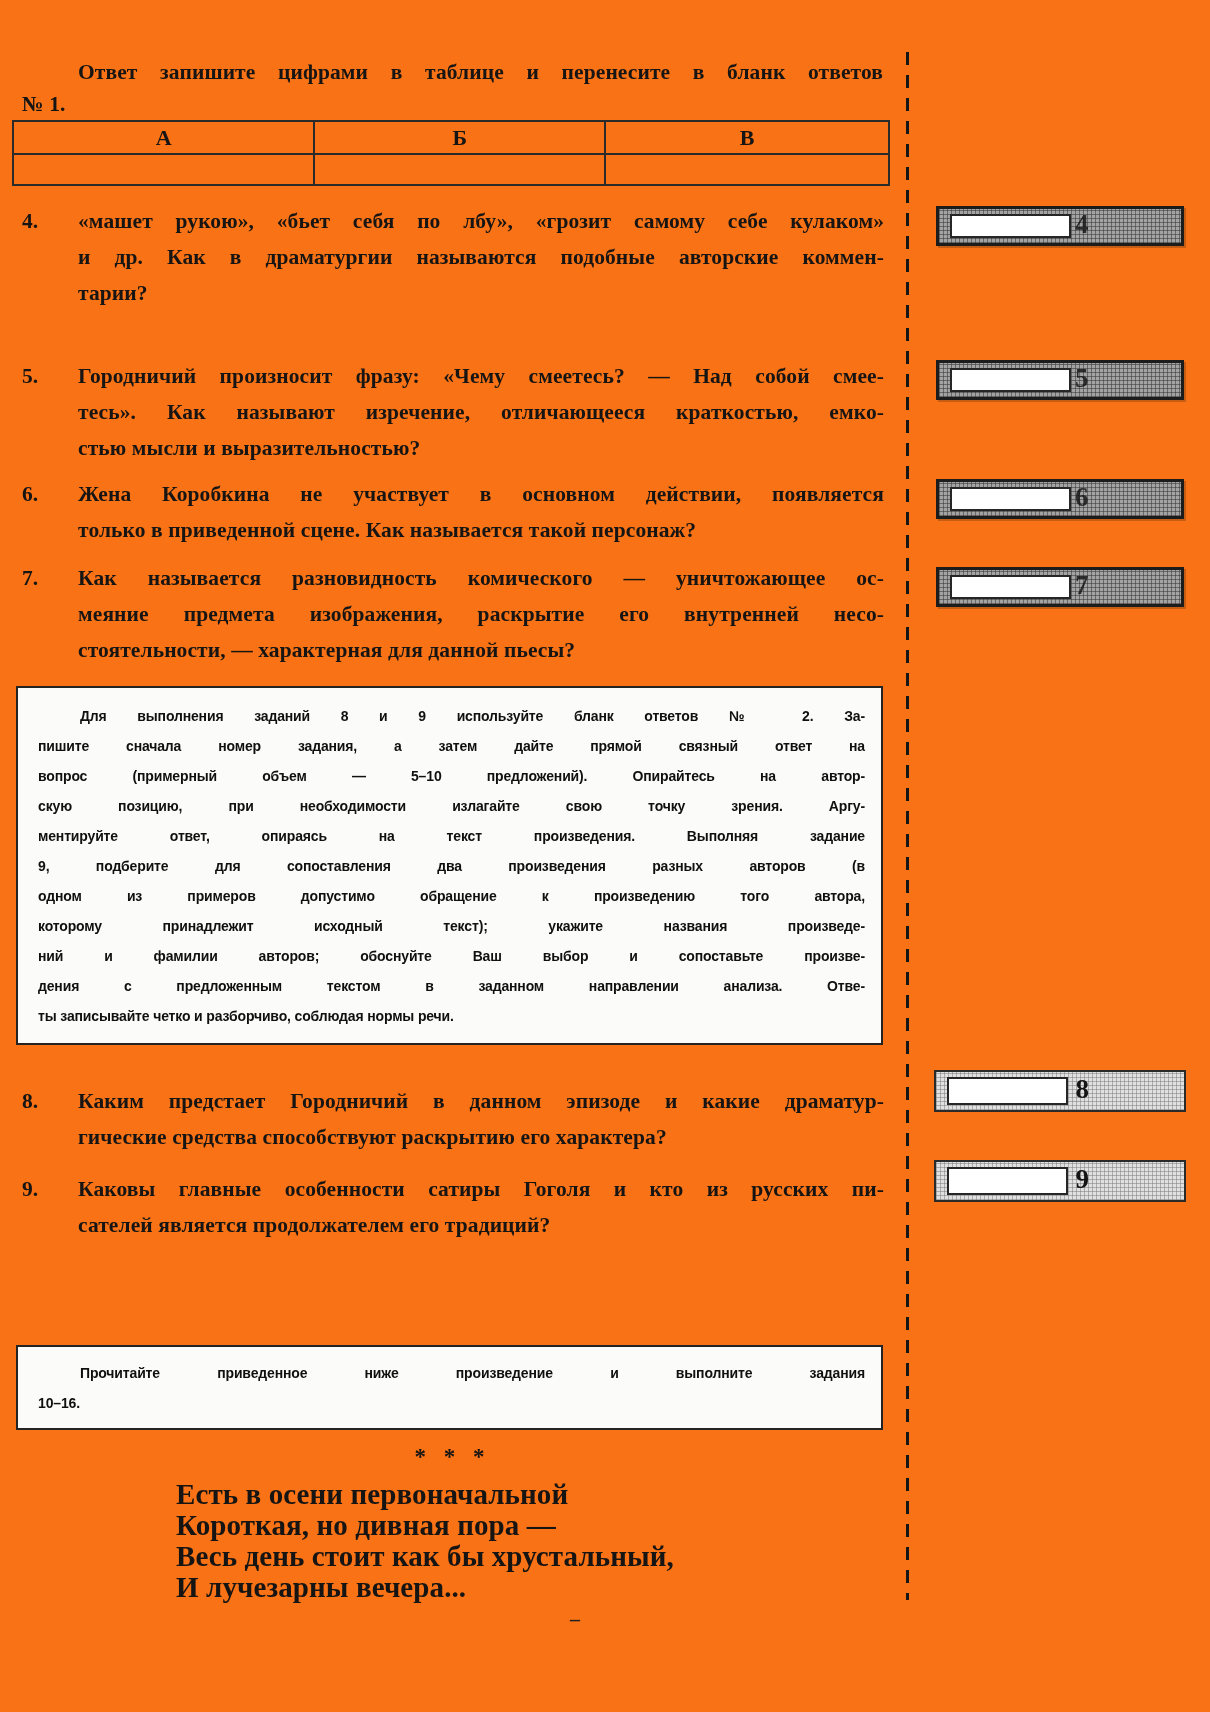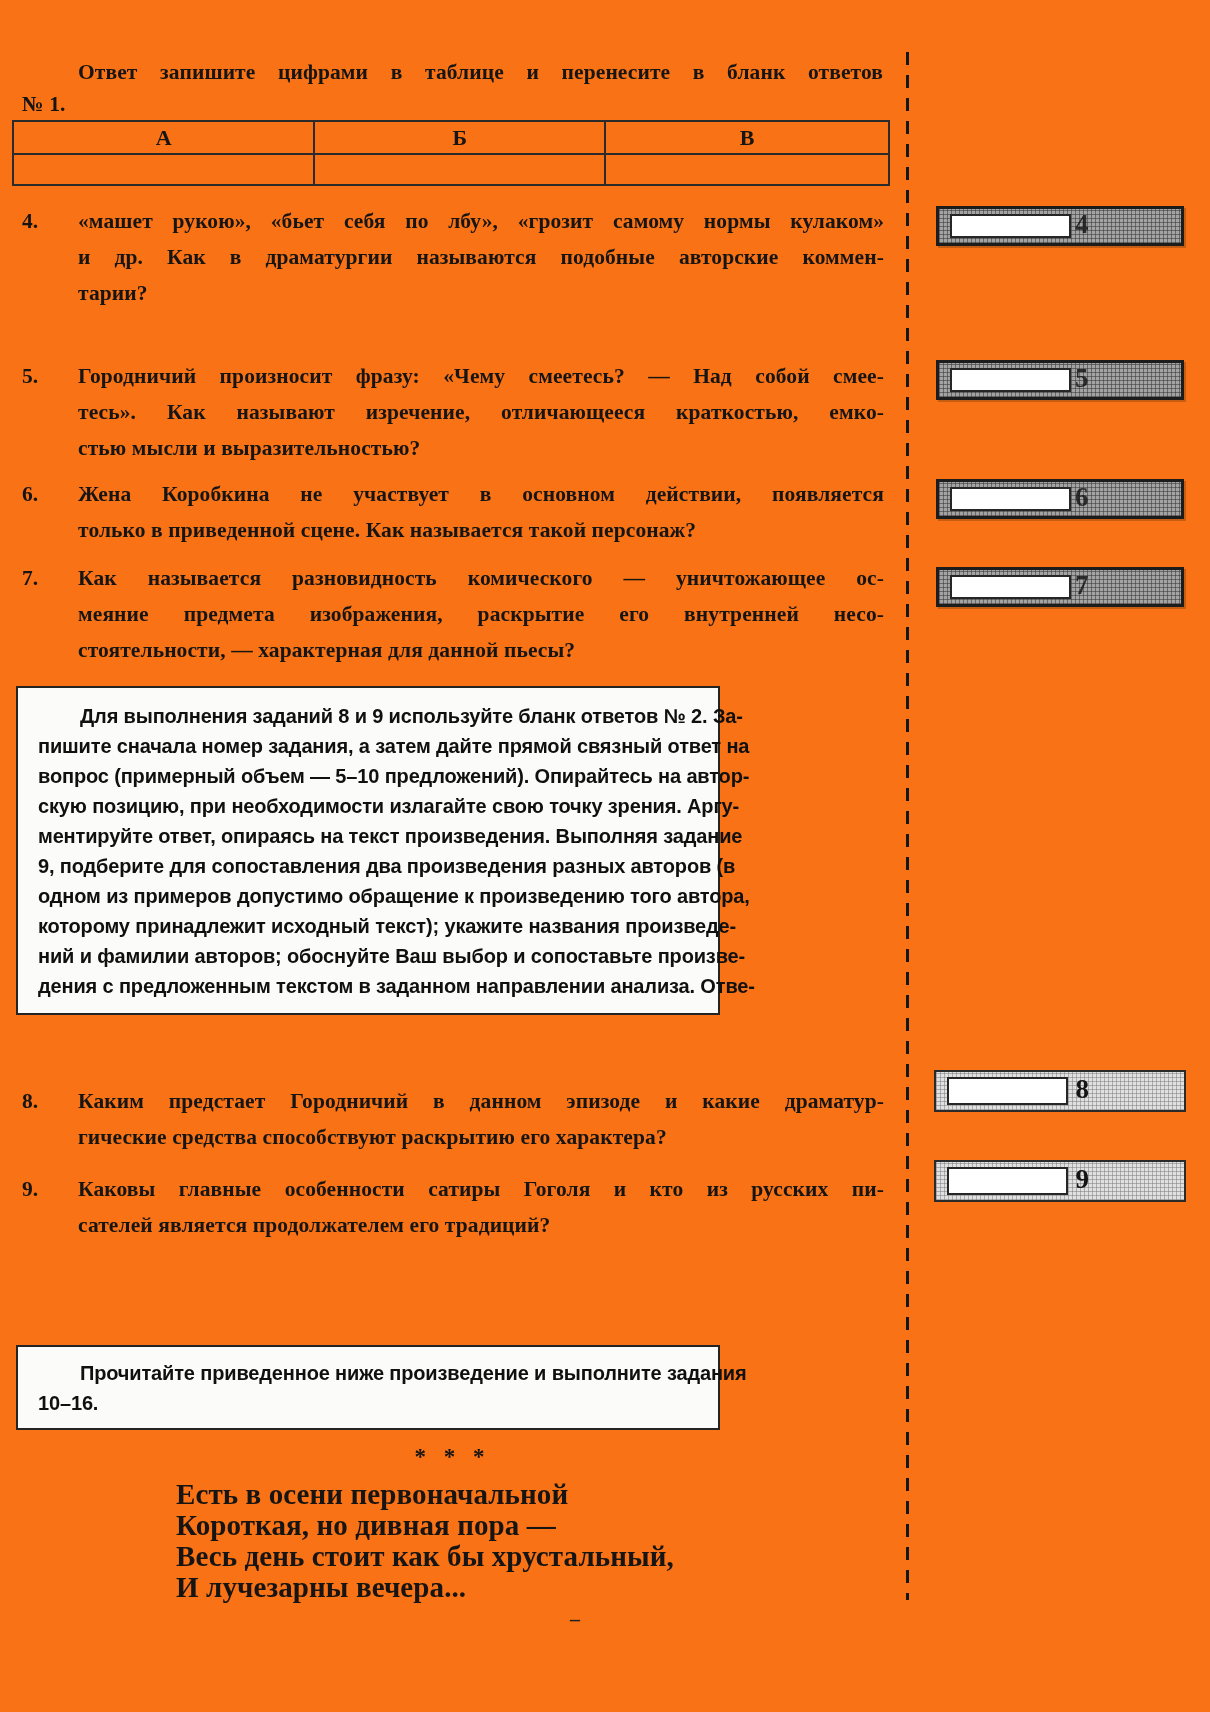--- a/index.html
+++ b/index.html
@@ -38,24 +38,24 @@
   .question{
     position:absolute; left:78px; width:806px;
     font-size:21.5px; font-weight:bold; line-height:36px; letter-spacing:.1px;
   }
   .qnum{position:absolute; left:-56px; top:0; font-weight:bold;}
   .q4{top:203px;} .q5{top:358px;} .q6{top:476px;}
   .q7{top:560px;} .q8{top:1083px;} .q9{top:1171px;}
 
   
   .ibox{
-    position:absolute; left:16px; width:704px; box-sizing:border-box;
+    position:absolute; left:16px; width:867px; box-sizing:border-box;
     border:2px solid #242424; background:#fbfbf9;
     font-family:"Liberation Sans","DejaVu Sans",sans-serif;
-    font-size:20px; font-weight:bold; letter-spacing:-.15px;
+    font-size:14px; font-weight:bold; letter-spacing:-.15px;
     line-height:30px; color:#101010;
     padding:13px 16px 12px 20px;
   }
   .box1{top:686px;}
   .box2{top:1345px; padding-top:11px; padding-bottom:10px;}
 
   
   .cutline{
     position:absolute; left:906px; top:52px; width:3px; height:1548px;
     background:repeating-linear-gradient(to bottom,#161616 0 13px,transparent 13px 23px);
@@ -131,21 +131,21 @@
       <tr>
         <td></td>
         <td></td>
         <td></td>
       </tr>
     </tbody>
   </table>
 
   <div class="question q4">
     <span class="qnum">4.</span>
-    <span class="jl">«машет рукою», «бьет себя по лбу», «грозит самому нормы кулаком»</span>
+    <span class="jl">«машет рукою», «бьет себя по лбу», «грозит самому себе кулаком»</span>
     <span class="jl">и др. Как в драматургии называются подобные авторские коммен-</span>
     <span class="ll">тарии?</span>
   </div>
 
   <div class="question q5">
     <span class="qnum">5.</span>
     <span class="jl">Городничий произносит фразу: «Чему смеетесь? — Над собой смее-</span>
     <span class="jl">тесь». Как называют изречение, отличающееся краткостью, емко-</span>
     <span class="ll">стью мысли и выразительностью?</span>
   </div>
@@ -167,20 +167,21 @@
     <span class="jl indent2">Для выполнения заданий 8 и 9 используйте бланк ответов № 2. За-</span>
     <span class="jl">пишите сначала номер задания, а затем дайте прямой связный ответ на</span>
     <span class="jl">вопрос (примерный объем — 5–10 предложений). Опирайтесь на автор-</span>
     <span class="jl">скую позицию, при необходимости излагайте свою точку зрения. Аргу-</span>
     <span class="jl">ментируйте ответ, опираясь на текст произведения. Выполняя задание</span>
     <span class="jl">9, подберите для сопоставления два произведения разных авторов (в</span>
     <span class="jl">одном из примеров допустимо обращение к произведению того автора,</span>
     <span class="jl">которому принадлежит исходный текст); укажите названия произведе-</span>
     <span class="jl">ний и фамилии авторов; обоснуйте Ваш выбор и сопоставьте произве-</span>
     <span class="jl">дения с предложенным текстом в заданном направлении анализа. Отве-</span>
+    <span class="ll">ты записывайте четко и разборчиво, соблюдая нормы речи.</span>
   </div>
 
   <div class="question q8">
     <span class="qnum">8.</span>
     <span class="jl">Каким предстает Городничий в данном эпизоде и какие драматур-</span>
     <span class="ll">гические средства способствуют раскрытию его характера?</span>
   </div>
 
   <div class="question q9">
     <span class="qnum">9.</span>

